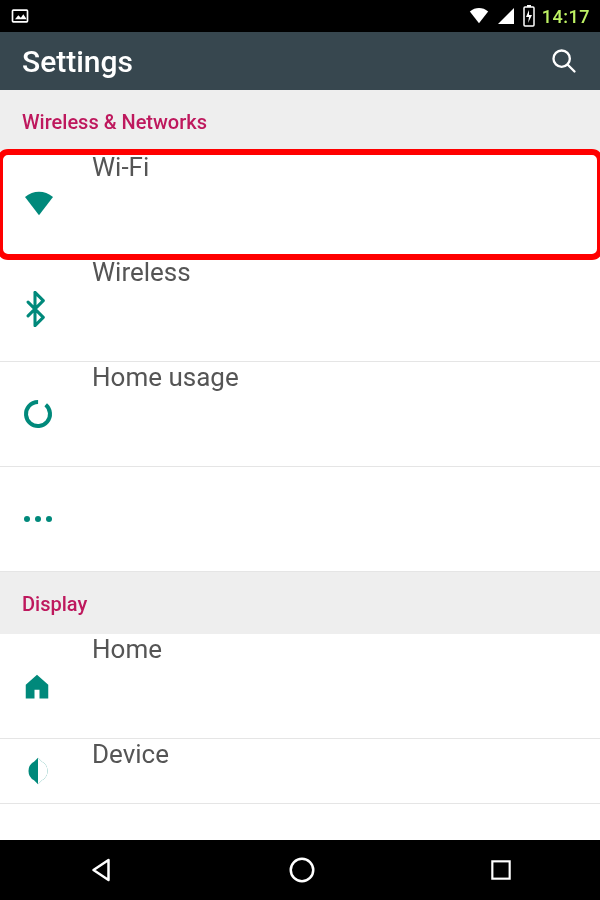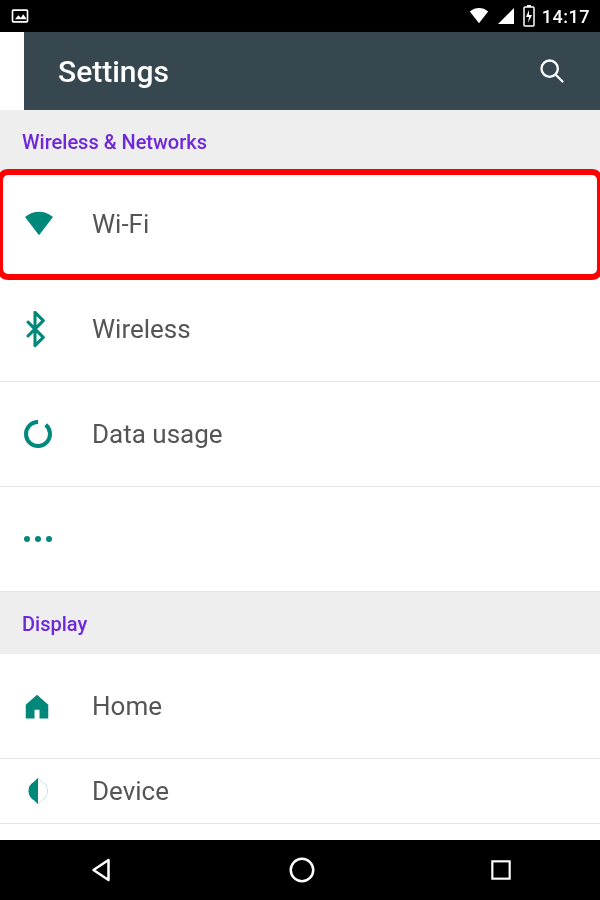--- a/index.html
+++ b/index.html
@@ -8,52 +8,50 @@
       height: 900px;
       font-family: Roboto, Arial, sans-serif;
       background: #fff;
       overflow: hidden;
       position: relative;
     }
     
     .status-bar {
       height: 32px;
       background: #000;
-      color: #ffffff;
+      color: #bef264;
       display: flex;
       align-items: center;
       padding: 0 10px;
       font-size: 18px;
     }
     .status-left { flex: 0 0 auto; }
     .status-right { margin-left: auto; display: flex; align-items: center; gap: 6px; }
     .status-time { font-weight: 500; letter-spacing: 0.5px; }
     
     .app-bar {
-      height: 78px;
+      height: 58px;
       background: #37474f;
       color: #fff;
       display: flex;
       align-items: center;
-      padding: 0 34px;
-      margin-left: 24px;
+      padding: 0 22px;
     }
     .app-bar-title { font-size: 30px; font-weight: 500; flex: 1; }
     
     .section-header {
       background: #eeeeee;
-      color: #6d28d9;
+      color: #be185d;
       font-size: 20px;
       font-weight: 500;
       padding: 20px 22px 18px;
     }
     
     .list-item {
       display: flex;
-      align-items: center;
       height: 105px;
       padding: 0 22px;
       border-bottom: 1px solid #e5e5e5;
       background: #fff;
     }
     .list-item .icon-slot {
       width: 70px;
       display: flex;
       align-items: center;
       justify-content: flex-start;
@@ -142,21 +140,21 @@
   </span>
   <span class="label">Wireless</span>
 </div>
 
 <div class="list-item">
   <span class="icon-slot">
     <svg width="32" height="32" viewBox="0 0 24 24">
         <circle cx="12" cy="12" r="9" fill="none" stroke="#00897b" stroke-width="3" stroke-dasharray="50 8" transform="rotate(-50 12 12)"></circle>
       </svg>
   </span>
-  <span class="label">Data usage</span>
+  <span class="label">Home usage</span>
 </div>
 
 <div class="list-item">
   <span class="icon-slot">
     <svg width="32" height="10" viewBox="0 0 32 10">
         <circle cx="5" cy="5" r="3" fill="#00897b"></circle>
         <circle cx="16" cy="5" r="3" fill="#00897b"></circle>
         <circle cx="27" cy="5" r="3" fill="#00897b"></circle>
       </svg>
   </span>

